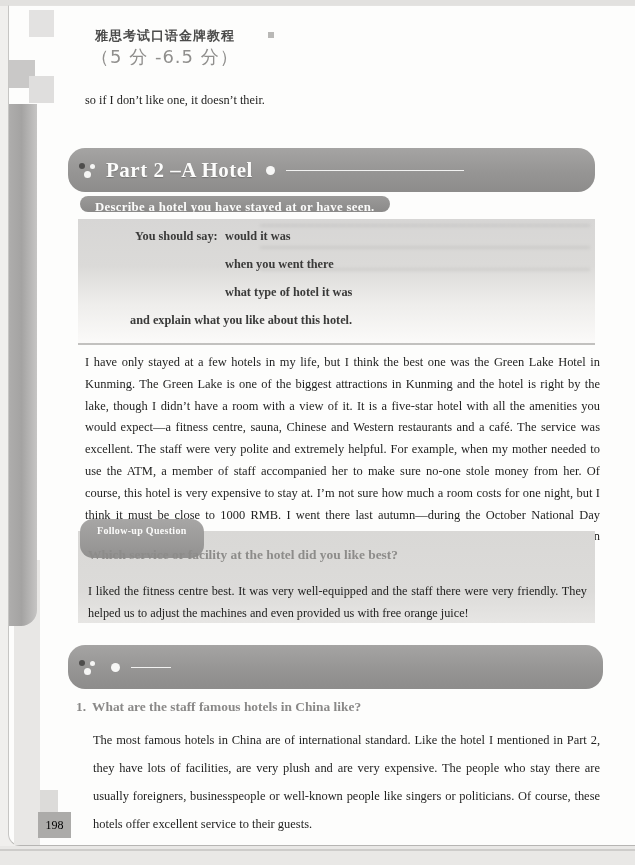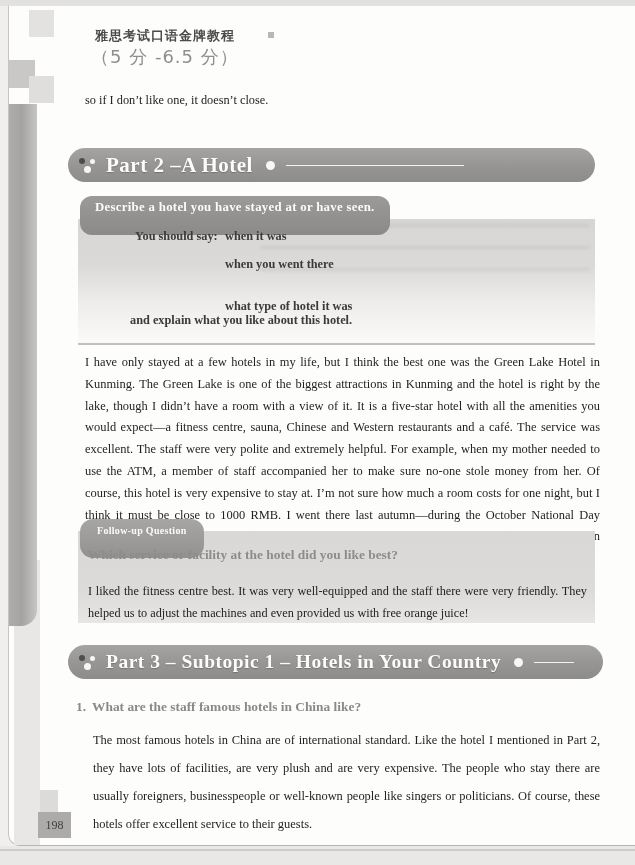--- a/index.html
+++ b/index.html
@@ -19,68 +19,68 @@
   .checker { background:#e0dfde; }
   #checker-1 { left:29px; top:10px;  width:25px; height:27px; background:#e3e2e1; }
   #checker-2 { left:9px;  top:60px;  width:26px; height:28px; background:#c9c8c7; }
   #checker-3 { left:29px; top:76px;  width:25px; height:27px; background:#dfdedd; }
   #side-strip { left:14px; top:560px; width:26px; height:285px; background:#e8e7e5; }
   #side-bar { left:9px; top:104px; width:28px; height:522px;
               background:linear-gradient(90deg,#aeadac 0%,#a4a3a2 45%,#c6c5c4 100%);
               border-radius:0 0 16px 0; }
   #page-num-shadow { left:40px; top:790px; width:18px; height:24px; background:#dcdbd9; }
   #page-num-box { left:38px; top:812px; width:33px; height:26px; background:#acaba9;
-                  color:#404040; font-size:12px; text-align:center; line-height:26px; }
+                  color:#000000; font-size:12px; text-align:center; line-height:26px; }
 
   
   #header-title { left:95px; top:27px; font-family:Liberation Serif, serif;
                   font-weight:bold; font-size:13px; color:#4b4b4a; letter-spacing:1px; }
   #header-marker { left:268px; top:32px; width:6px; height:6px; background:#b9b8b6; }
   #header-subtitle { left:91px; top:45px; font-family:"DejaVu Sans", sans-serif;
                      font-size:18px; color:#908f8d; letter-spacing:1px; }
 
   #intro-line { left:85px; top:93px; font-size:12.3px; color:#232322; }
 
   
-  .banner { height:34px; border-radius:17px;
+  .banner { height:44px; border-radius:17px;
             background:linear-gradient(180deg,#a5a4a3 0%,#969594 55%,#8d8c8b 100%);
             display:flex; align-items:center; padding-left:11px; }
   .banner-text { color:#fcfcfb; font-weight:bold; letter-spacing:0.5px;
                  text-shadow:0 1px 1px rgba(60,60,60,.35); white-space:nowrap; }
   .banner-dot { width:9px; height:9px; border-radius:50%; background:#f7f7f6; margin-left:13px; }
   .banner-line { height:1px; background:#f2f2f1; margin-left:11px; }
   .dots-icon { position:relative; width:19px; height:17px; flex:none; }
   .dots-icon i { position:absolute; border-radius:50%; display:block; }
   .dots-icon .d1 { width:6px; height:6px; background:#4e4d4c; left:0; top:1px; }
   .dots-icon .d2 { width:5px; height:5px; background:#f6f6f5; right:3px; top:2px; }
   .dots-icon .d3 { width:7px; height:7px; background:#f6f6f5; left:5px; bottom:1px; }
 
   #part2-banner { left:68px; top:148px; width:527px; }
   #part2-banner .banner-text { font-size:21px; margin-left:8px; }
   #part2-banner .banner-line { width:178px; }
   #part3-banner { left:68px; top:645px; width:535px; }
   #part3-banner .banner-text { font-size:19.5px; margin-left:8px; }
   #part3-banner .banner-line { width:40px; }
 
   
-  #cue-prompt { left:80px; top:196px; height:39px; padding:0 15px; border-radius:12px;
+  #cue-prompt { left:80px; top:196px; height:16px; padding:0 15px; border-radius:12px;
                 background:linear-gradient(180deg,#9b9a99,#8b8a89); color:#fbfbfa;
                 font-size:12.8px; font-weight:bold; line-height:23px; letter-spacing:0.3px;
                 z-index:3; white-space:nowrap;text-align:right; }
   #cue-box { left:78px; top:219px; width:517px; height:126px;
              background:linear-gradient(180deg,#d7d6d5 0%,#dbdad8 38%,#eeedeb 68%,#fbfaf9 100%);
              border-bottom:2px solid #c2c1bf; z-index:1; }
   #cue-ghost { left:260px; top:224px; width:330px; height:48px; opacity:.35; filter:blur(1.5px);
                background:repeating-linear-gradient(180deg, rgba(140,140,138,.45) 0 3px,
                             transparent 3px 22px); z-index:2; }
   .cue-text { font-size:12.3px; color:#3a3a39; z-index:3;font-weight:bold; }
   #cue-lead    { left:135px; top:229px; }
   #cue-point-0 { left:225px; top:229px; }
   #cue-point-1 { left:225px; top:257px; }
-  #cue-point-2 { left:225px; top:299px; }
+  #cue-point-2 { left:225px; top:285px; }
   #cue-closing { left:130px; top:313px; }
 
   #part2-answer { left:85px; top:352px; width:515px; font-size:12.45px; line-height:21.8px;
                   color:#1e1e1d; text-align:justify; }
 
   
   #followup-badge { left:80px; top:519px; height:39px; padding:0 17px; border-radius:13px;
                     background:linear-gradient(180deg,#a7a6a5,#929190); color:#fbfbfa;
                     font-size:10px; font-weight:bold; line-height:24px; letter-spacing:0.3px;
                     z-index:3; white-space:nowrap; }
@@ -111,56 +111,55 @@
 <div id="checker-3" class="abs checker"></div>
 <div id="side-strip" class="abs"></div>
 <div id="side-bar" class="abs"></div>
 <div id="page-num-shadow" class="abs"></div>
 <div id="page-num-box" class="abs">198</div>
 
 <div id="header-title" class="abs">雅思考试口语金牌教程</div>
 <div id="header-marker" class="abs"></div>
 <div id="header-subtitle" class="abs">（5 分 -6.5 分）</div>
 
-<div id="intro-line" class="abs">so if I don’t like one, it doesn’t close.</div>
+<div id="intro-line" class="abs">so if I don’t like one, it doesn’t their.</div>
 
 <div id="part2-banner" class="abs banner">
   <span class="dots-icon">
       <i class="d1"></i>
       <i class="d2"></i>
       <i class="d3"></i>
     </span>
   <span class="banner-text">Part 2 –A Hotel</span>
   <span class="banner-dot"></span>
   <span class="banner-line"></span>
 </div>
 
 <div id="cue-prompt" class="abs">Describe a hotel you have stayed at or have seen.</div>
 <div id="cue-box" class="abs"></div>
 <div id="cue-ghost" class="abs"></div>
 <div id="cue-lead" class="abs cue-text">You should say:</div>
-<div id="cue-point-0" class="abs cue-text">when it was</div>
+<div id="cue-point-0" class="abs cue-text">would it was</div>
 <div id="cue-point-1" class="abs cue-text">when you went there</div>
 <div id="cue-point-2" class="abs cue-text">what type of hotel it was</div>
 <div id="cue-closing" class="abs cue-text">and explain what you like about this hotel.</div>
 
 <div id="part2-answer" class="abs">I have only stayed at a few hotels in my life, but I think the best one was the Green Lake Hotel in Kunming. The Green Lake is one of the biggest attractions in Kunming and the hotel is right by the lake, though I didn’t have a room with a view of it. It is a five-star hotel with all the amenities you would expect—a fitness centre, sauna, Chinese and Western restaurants and a café. The service was excellent. The staff were very polite and extremely helpful. For example, when my mother needed to use the ATM, a member of staff accompanied her to make sure no-one stole money from her. Of course, this hotel is very expensive to stay at. I’m not sure how much a room costs for one night, but I think it must be close to 1000 RMB. I went there last autumn—during the October National Day holiday—with my parents. I had a room for myself! We stayed for three nights. I hope we can go again one day.</div>
 
 <div id="followup-badge" class="abs">Follow-up Question</div>
 <div id="followup-box" class="abs"></div>
 <div id="followup-question" class="abs">Which service or facility at the hotel did you like best?</div>
 <div id="followup-answer" class="abs">I liked the fitness centre best. It was very well-equipped and the staff there were very friendly. They helped us to adjust the machines and even provided us with free orange juice!</div>
 
 <div id="part3-banner" class="abs banner">
   <span class="dots-icon">
       <i class="d1"></i>
       <i class="d2"></i>
       <i class="d3"></i>
     </span>
-  <span class="banner-text">Part 3 – Subtopic 1 – Hotels in Your Country</span>
   <span class="banner-dot"></span>
   <span class="banner-line"></span>
 </div>
 
 <div id="q1-heading" class="abs">
   <span class="qnum">1.</span><span>What are the staff famous hotels in China like?</span>
 </div>
 <div id="q1-answer" class="abs">The most famous hotels in China are of international standard. Like the hotel I mentioned in Part 2, they have lots of facilities, are very plush and are very expensive. The people who stay there are usually foreigners, businesspeople or well-known people like singers or politicians. Of course, these hotels offer excellent service to their guests.</div>
 
 </body></html>

